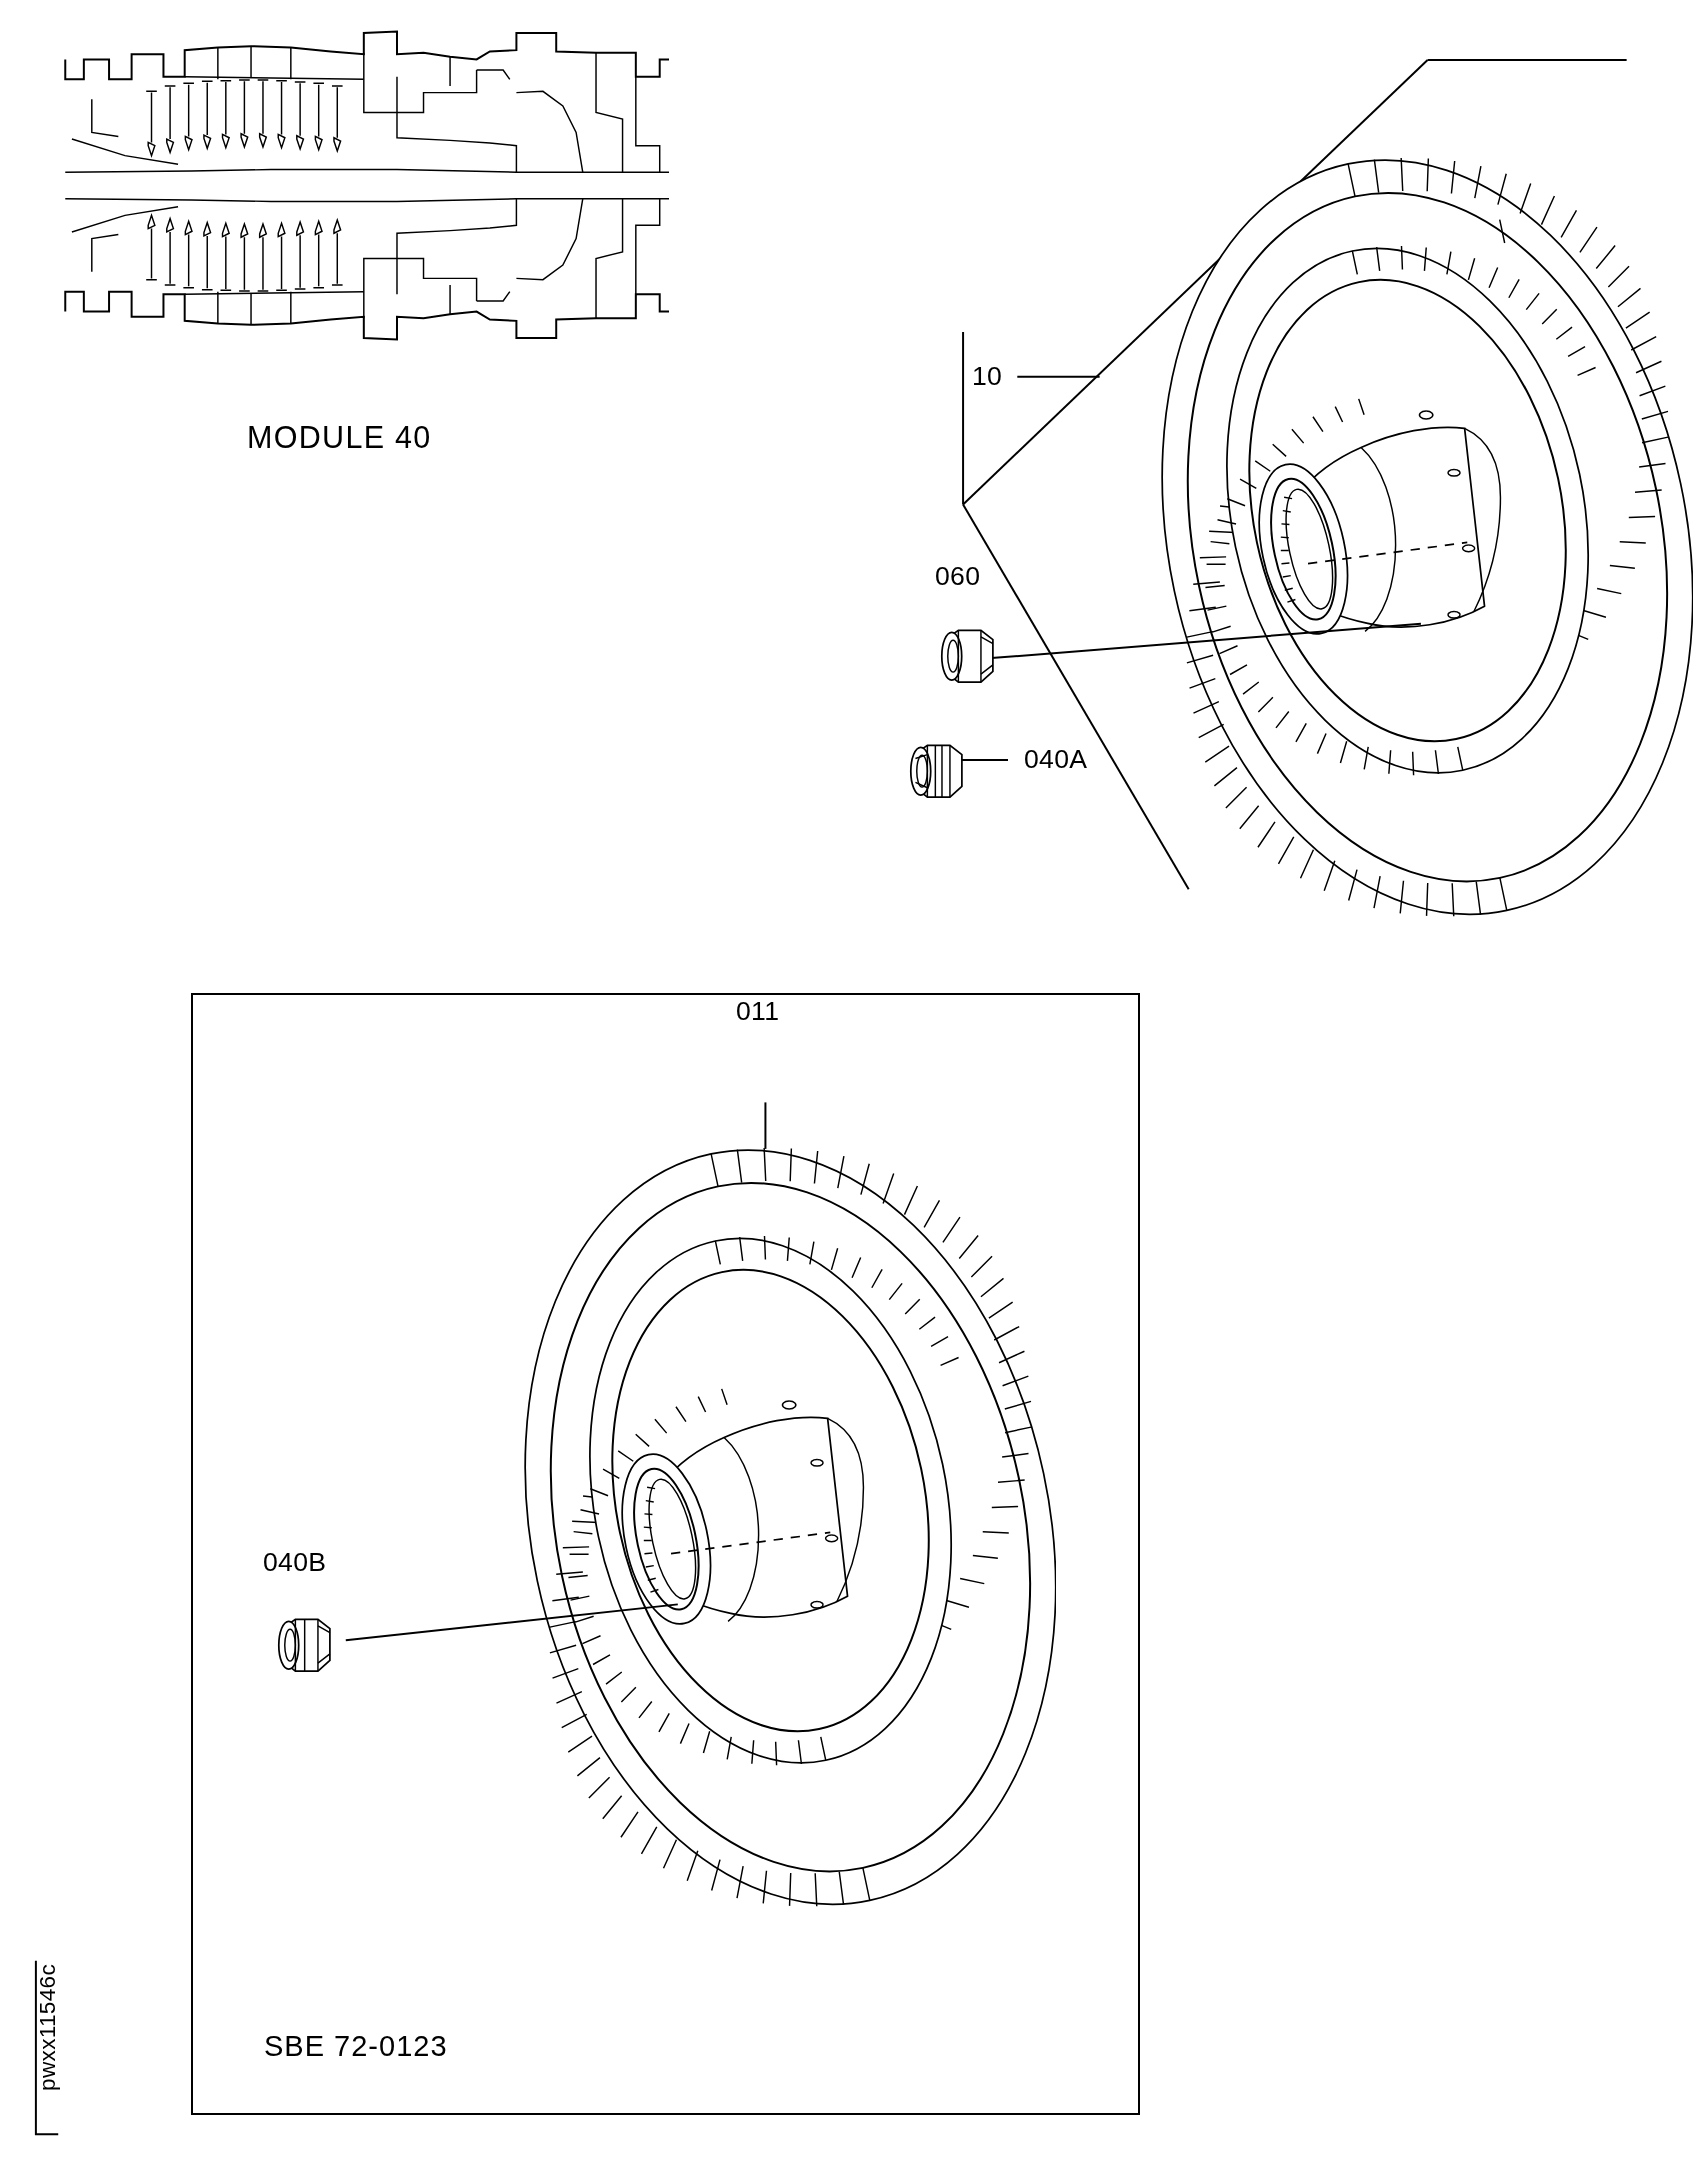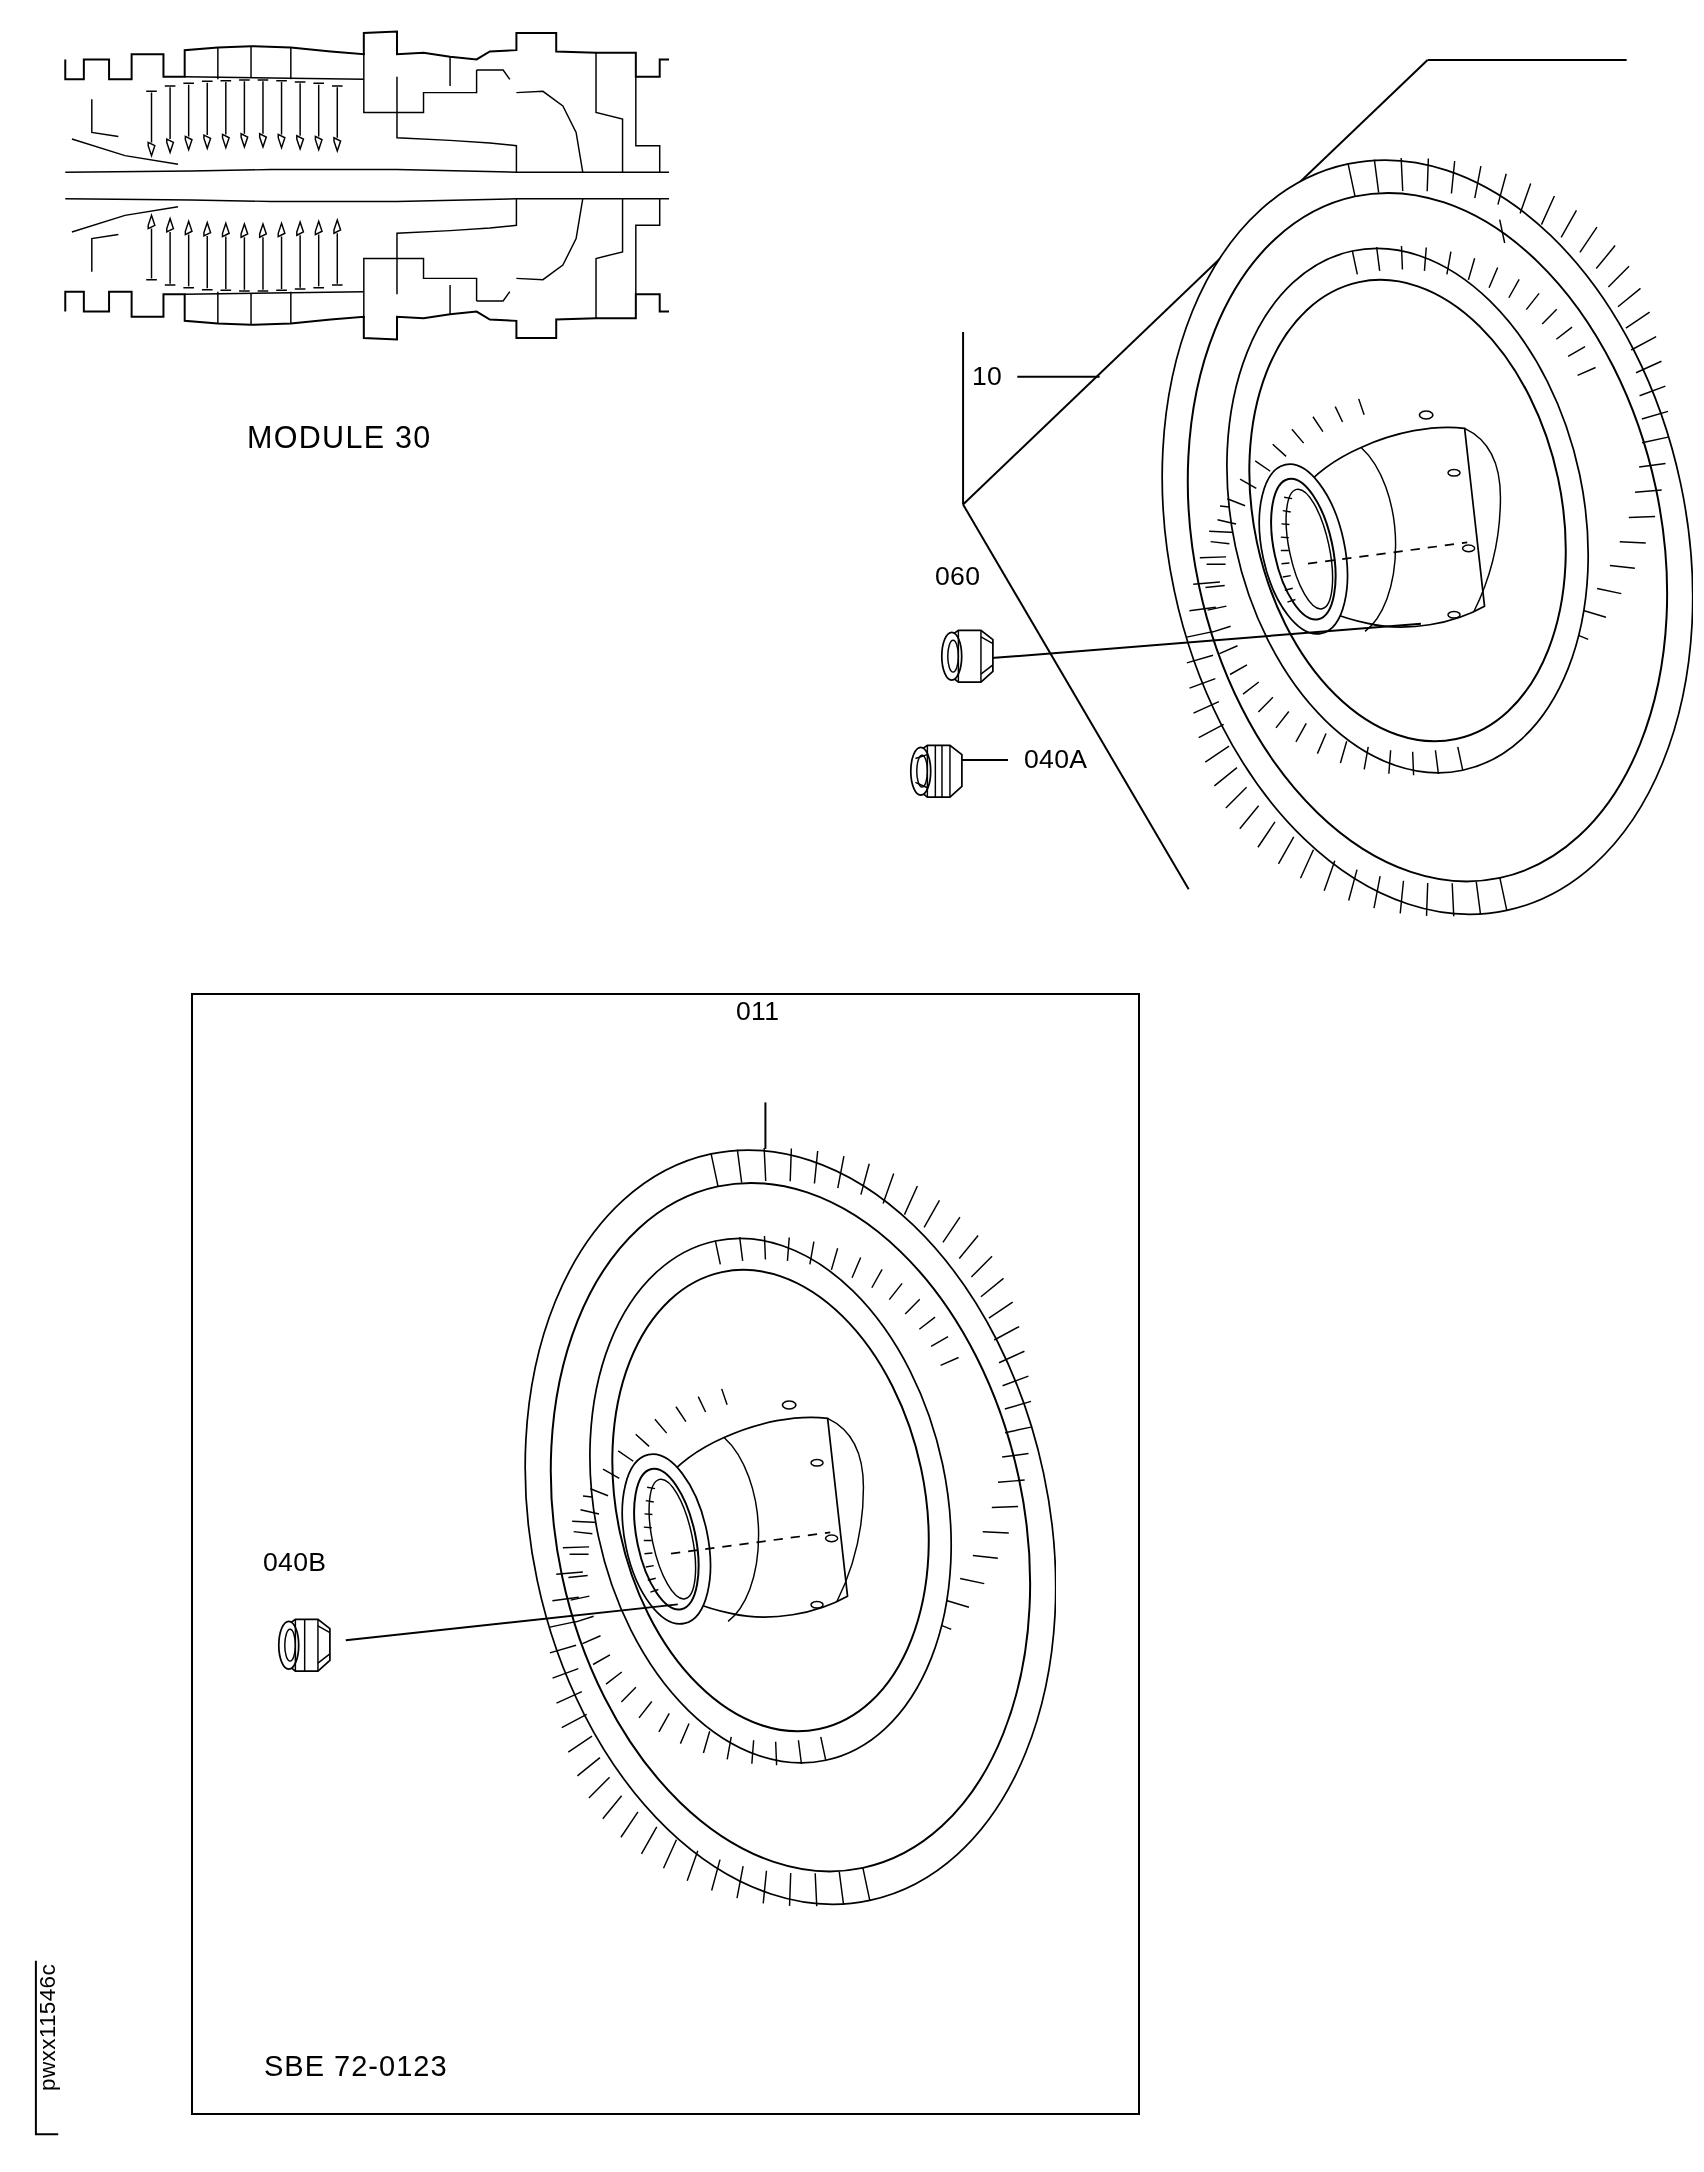--- a/index.html
+++ b/index.html
@@ -33,21 +33,20 @@
     white-space: nowrap;
     color: #000;
   }
   .lbl-module {
     font-size: 30.5px;
     letter-spacing: 1.3px;
   }
   .lbl-sbe {
     font-size: 29px;
     letter-spacing: 1px;
-    margin-top: 20px;
   }
   .lbl-code {
     position: absolute;
     font-size: 22.6px;
     letter-spacing: 0.3px;
     writing-mode: vertical-rl;
     transform: rotate(180deg);
     white-space: nowrap;
   }
 
@@ -133,21 +132,21 @@
       <path class="ln-thin" d="M600 454 L600 410"></path>
       <path class="ln-thin" d="M250 52 L250 100 M300 50 L300 98 M360 52 L360 100"></path>
       <path class="ln-thin" d="M250 468 L250 420 M300 470 L300 422 M360 468 L360 420"></path>
       <path class="ln-thin" d="M200 96 L470 100"></path>
       <path class="ln-thin" d="M200 424 L470 420"></path>
       <path class="ln-thin" d="M60 130 L60 180 L100 186"></path>
       <path class="ln-thin" d="M60 390 L60 340 L100 334"></path>
     </svg>
   </div>
 
-  <span class="lbl lbl-module" style="left:247px; top:420px;">MODULE 30</span>
+  <span class="lbl lbl-module" style="left:247px; top:420px;">MODULE 40</span>
 
   <div class="abs" style="left:28px; top:1945px; width:46px; height:193px;">
     <svg width="46" height="193" viewBox="0 0 70 290">
       <path class="ln" d="M46 286 L12 286 L12 22"></path>
     </svg>
   </div>
   <span class="lbl lbl-code" style="left:35px; top:1964px;">pwxx11546c</span>
 
   <div class="abs" style="left:764px; top:40px; width:929px; height:929px;">
     <svg width="929" height="929" viewBox="0 0 1400 1400">

